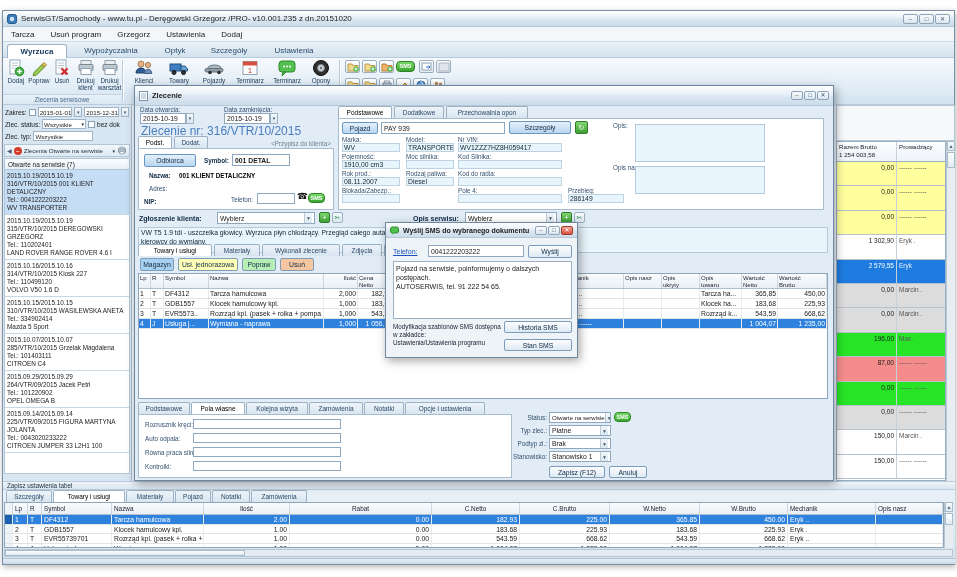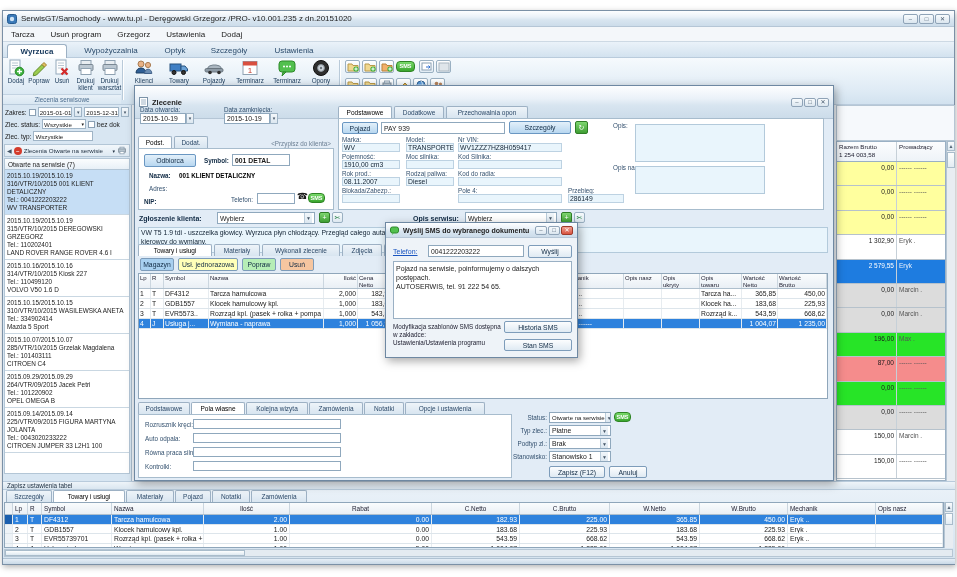--- a/index.html
+++ b/index.html
@@ -597,41 +597,42 @@
       <div class="vsa">▲</div>
       <div class="vst" style="height:12px"></div>
     </div>
     <div class="abs hsb" style="left:1px;top:59px;width:949px;height:8px">
         <div></div>
       </div>
   </div>
   <div class="abs wstrip" style="left:3px;top:558px;width:952px;height:6px"></div>
 
   <div class="abs dlg" style="left:134px;top:85px;width:700px;height:396px;z-index:10">
-    <div class="tbar g" style="height:33px">
+    <div class="tbar g" style="height:20px">
       <span>
           <svg width="9" height="10" viewBox="0 0 9 10">
             <rect x="0.5" y="0.5" width="8" height="9" fill="#fff" stroke="#7a92a8"></rect>
             <path d="M2 3h5M2 5h5M2 7h5" stroke="#9fb4c6"></path>
           </svg>
         </span>
       <span style="font-weight:bold;font-size:7.5px">Zlecenie</span>
       <span class="winbtns">
         <span class="wb sm">–</span>
         <span class="wb sm">□</span>
         <span class="wb sm">✕</span>
       </span>
     </div>
 
     <span class="lab" style="left:5px;top:20px">Data otwarcia:</span>
     <span class="wfld" style="left:5px;top:27px;width:46px;height:11px">2015-10-19</span>
     <span class="dar abs" style="left:51px;top:27px;height:11px">▾</span>
     <span class="lab" style="left:89px;top:20px">Data zamknięcia:</span>
     <span class="wfld" style="left:89px;top:27px;width:46px;height:11px">2015-10-19</span>
     <span class="dar abs" style="left:135px;top:27px;height:11px">▾</span>
+    <div class="abs" style="left:6px;top:38px;font-size:12px;color:#4a7ec0">Zlecenie nr: 316/VTR/10/2015</div>
 
     <span class="tab on" style="left:3px;top:50px;width:34px">Podst.</span>
     <span class="tab" style="left:39px;top:50px;width:34px">Dodat.</span>
     <span class="lab" style="left:118px;top:54px;width:78px;text-align:right;color:#6b7f93">&lt;Przypisz do klienta&gt;</span>
     <div class="box" style="left:3px;top:62px;width:196px;height:62px"></div>
     <span class="btn blue" style="left:9px;top:68px;width:52px;height:13px;line-height:12px">Odbiorca</span>
     <span class="lab b" style="left:69px;top:71px">Symbol:</span>
     <span class="wfld" style="left:97px;top:68px;width:58px;height:12px;font-weight:bold">001 DETAL</span>
     <span class="lab b" style="left:14px;top:86px">Nazwa:</span>
     <span class="lab b" style="left:44px;top:86px;color:#000">001 KLIENT DETALICZNY</span>

